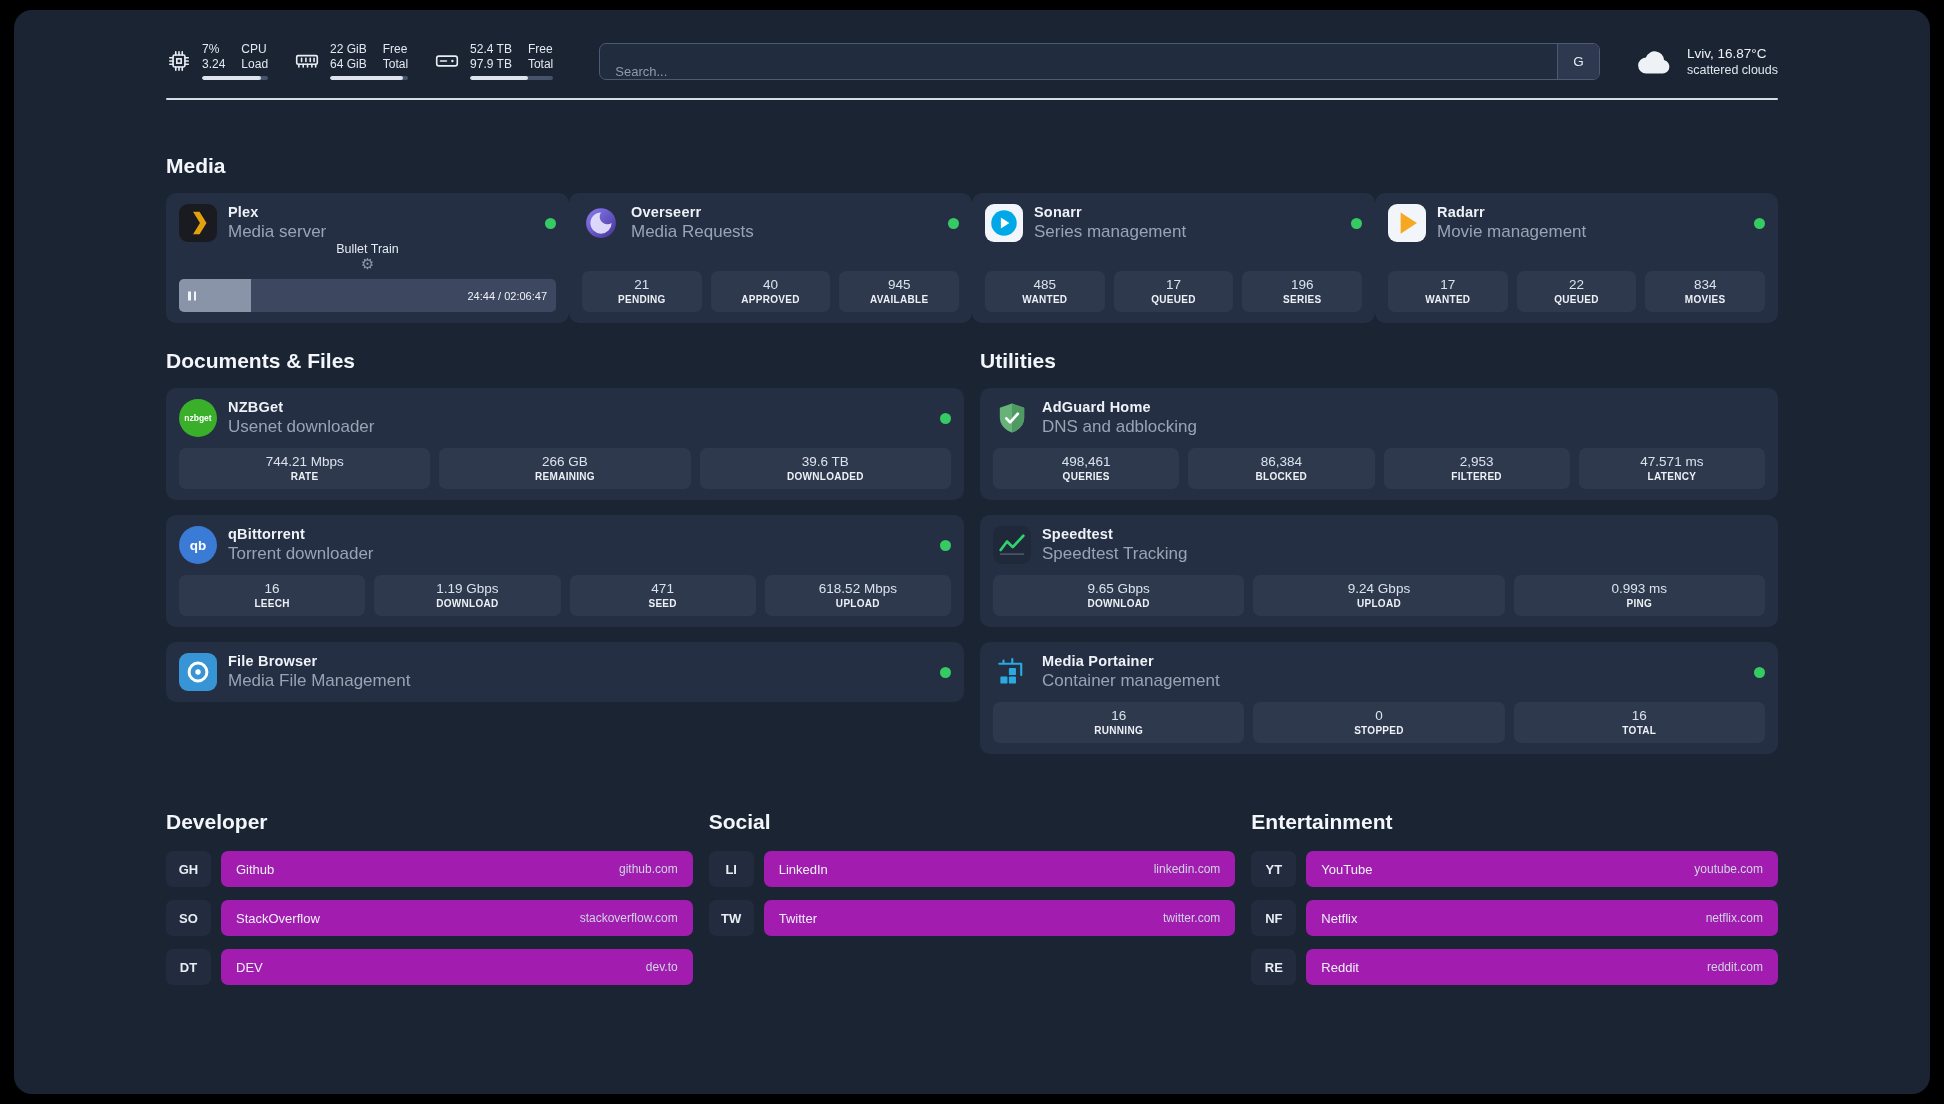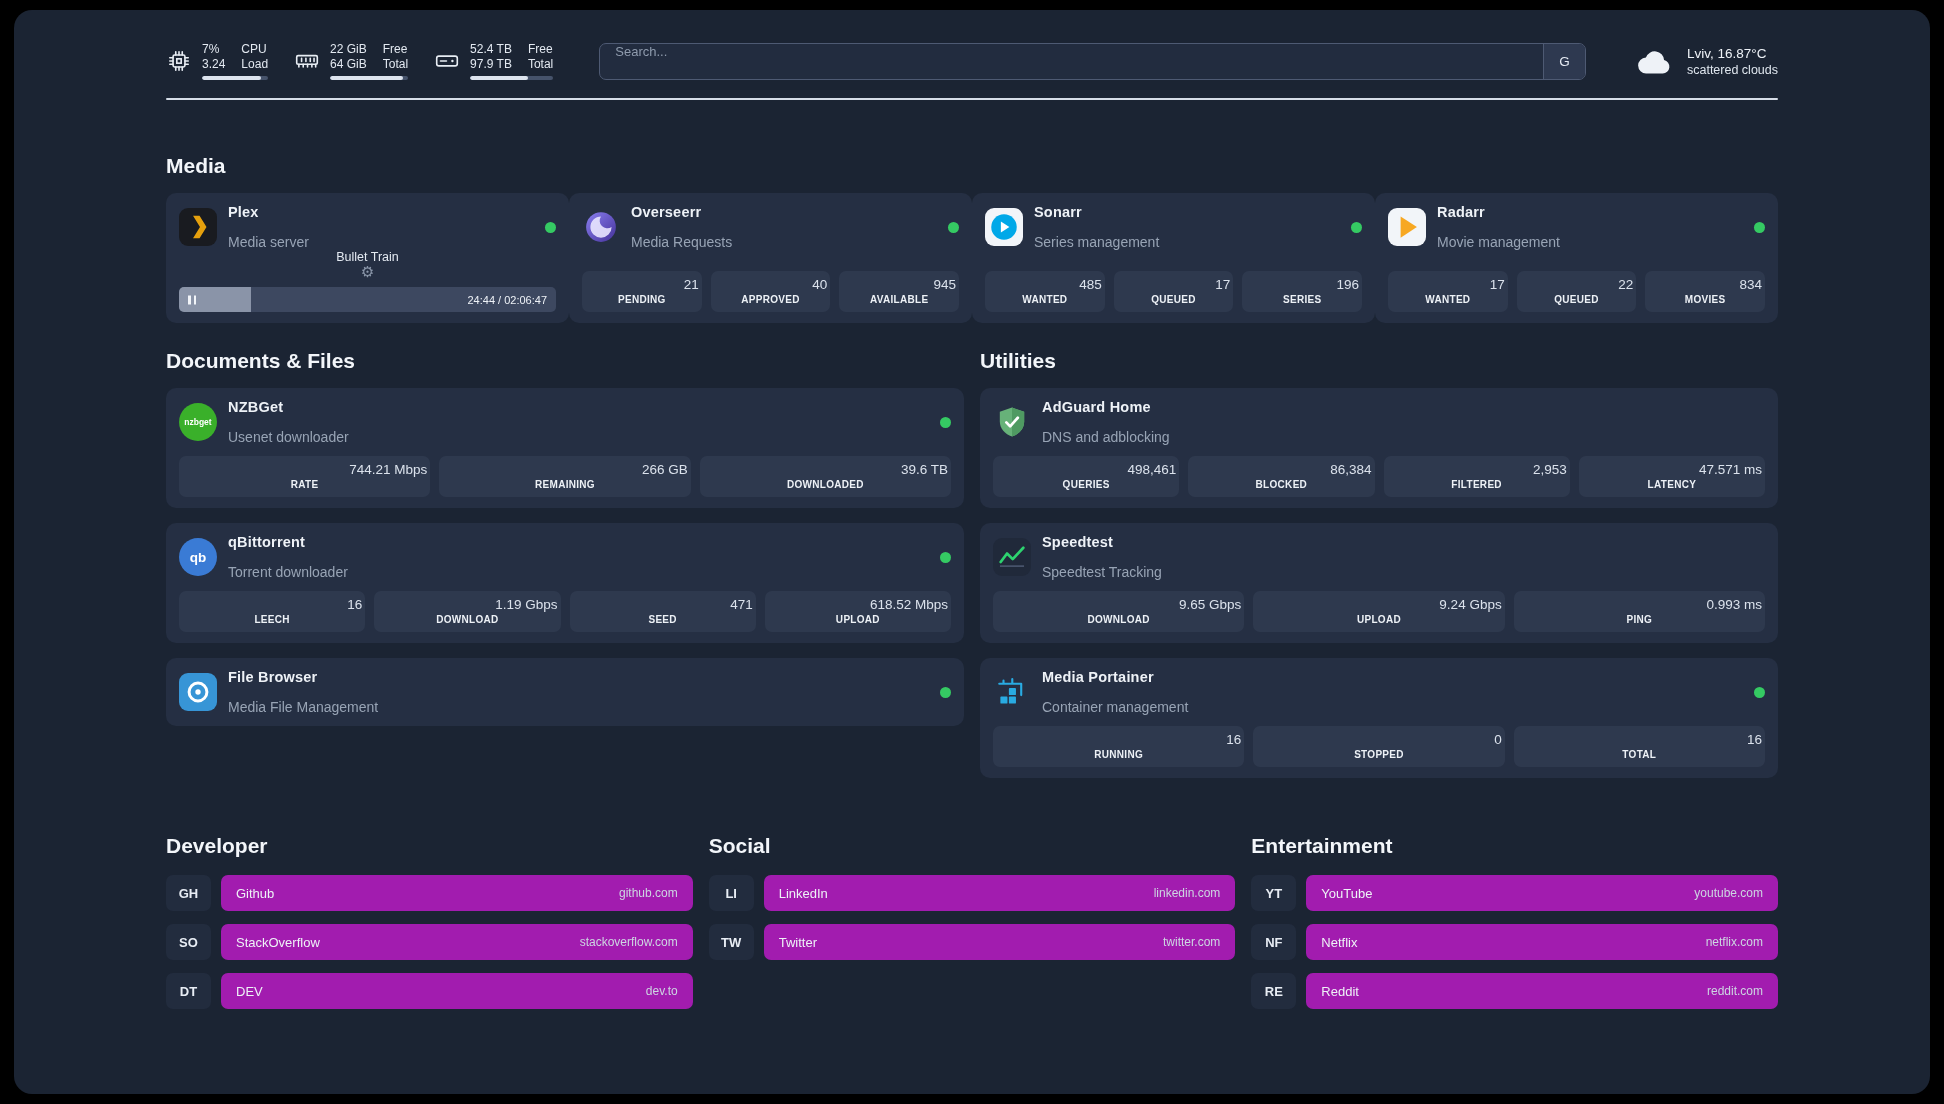--- a/index.html
+++ b/index.html
@@ -9,21 +9,21 @@
     background:#1b2433; border-radius:18px; overflow:hidden;
     padding:32px 152px 0 152px; color:#e5ebf2;
   }
   
   .top { display:flex; align-items:center; }
   .metric { display:flex; align-items:center; gap:10px; margin-right:26px; }
   .metric-icon svg { width:26px; height:26px; display:block; color:#e8edf4; }
   .metric-cols { display:flex; gap:16px; font-size:12px; color:#e3e9f1; line-height:15px; }
   .metric-bar { height:4px; background:#46536b; border-radius:2px; margin-top:4px; overflow:hidden; }
   .metric-fill { height:100%; background:#dde4ee; border-radius:2px; }
-  .search { flex:1; margin:0 50px 0 20px; display:flex; align-items:flex-start;
+  .search { flex:1; margin:0 36px 0 20px; display:flex; align-items:flex-end;
     background:#222c3f; border:1px solid #4e5a73; border-radius:7px; height:37px; overflow:hidden; }
   .search input { flex:1; background:transparent; border:none; outline:none; color:#dfe6ee;
     font-size:13px; padding:0 15px; font-family:"Liberation Sans", sans-serif; }
   .search input::placeholder { color:#8f9bad; }
   .search-btn { width:42px; height:100%; border:none; border-left:1px solid #4e5a73;
     background:#2e3950; color:#e6ebf3; font-size:13.5px; cursor:pointer; }
   .weather { display:flex; align-items:center; gap:13px; }
   .weather-icon svg { width:38px; height:30px; display:block; }
   .weather-loc { font-size:13.5px; color:#eef2f7; }
   .weather-cond { font-size:12.5px; color:#dfe6ee; margin-top:2px; }
@@ -33,26 +33,26 @@
   .media-section .section-title { margin:54px 0 15px; }
   .media-grid { display:grid; grid-template-columns:repeat(4,1fr); gap:0; }
   .card { background:#252f43; border-radius:10px; padding:11px 13px; }
   .media-grid .card { height:130px; display:flex; flex-direction:column; }
   .card-head { display:flex; align-items:center; gap:11px; }
   .app-icon { width:38px; height:38px; border-radius:9px; display:flex; align-items:center;
     justify-content:center; flex:none; overflow:hidden; }
   .app-icon svg { width:34px; height:34px; display:block; }
   .app-meta { min-width:0; }
   .app-name { font-size:14.5px; font-weight:700; color:#eef2f7; letter-spacing:.2px; white-space:nowrap; }
-  .app-sub { font-size:14px; color:#98a4b5; margin-top:14px; white-space:nowrap; }
+  .app-sub { font-size:17px; color:#98a4b5; margin-top:2px; white-space:nowrap; }
   .dot { width:11px; height:11px; border-radius:50%; background:#35ca63; margin-left:auto; flex:none; }
   .stats { display:flex; gap:9px; margin-top:11px; }
   .media-grid .stats { margin-top:auto; }
   .stat { flex:1; background:#2e394e; border-radius:7px; text-align:center; padding:6px 3px 7px; min-width:0; }
-  .stat-value { font-size:13.5px; color:#dbe2ec; white-space:nowrap;text-align:right; }
+  .stat-value { font-size:13.5px; color:#dbe2ec; white-space:nowrap; }
   .stat-label { font-size:10px; font-weight:700; color:#edf1f6; margin-top:2px; letter-spacing:.3px; }
   
   .np-row { display:flex; align-items:center; justify-content:space-between; margin-top:auto;flex-direction:column; }
   .np-title { font-size:12.5px; color:#e4eaf2; }
   .gear { color:#8b97aa; font-size:15px; cursor:pointer; line-height:1; }
   .player { position:relative; height:41px; background:#3d4860; border-radius:5px; margin-top:8px; overflow:hidden; }
   .player-fill { position:absolute; left:0; top:0; bottom:0; background:#8a94a8; }
   .pause { position:absolute; left:9px; top:50%; transform:translateY(-50%); display:flex; gap:3px; cursor:pointer; }
   .pause i { width:2.5px; height:9px; background:#f2f5f9; display:block; }
   .ptime { position:absolute; right:9px; top:50%; transform:translateY(-50%); font-size:11px; color:#eef2f7; }

